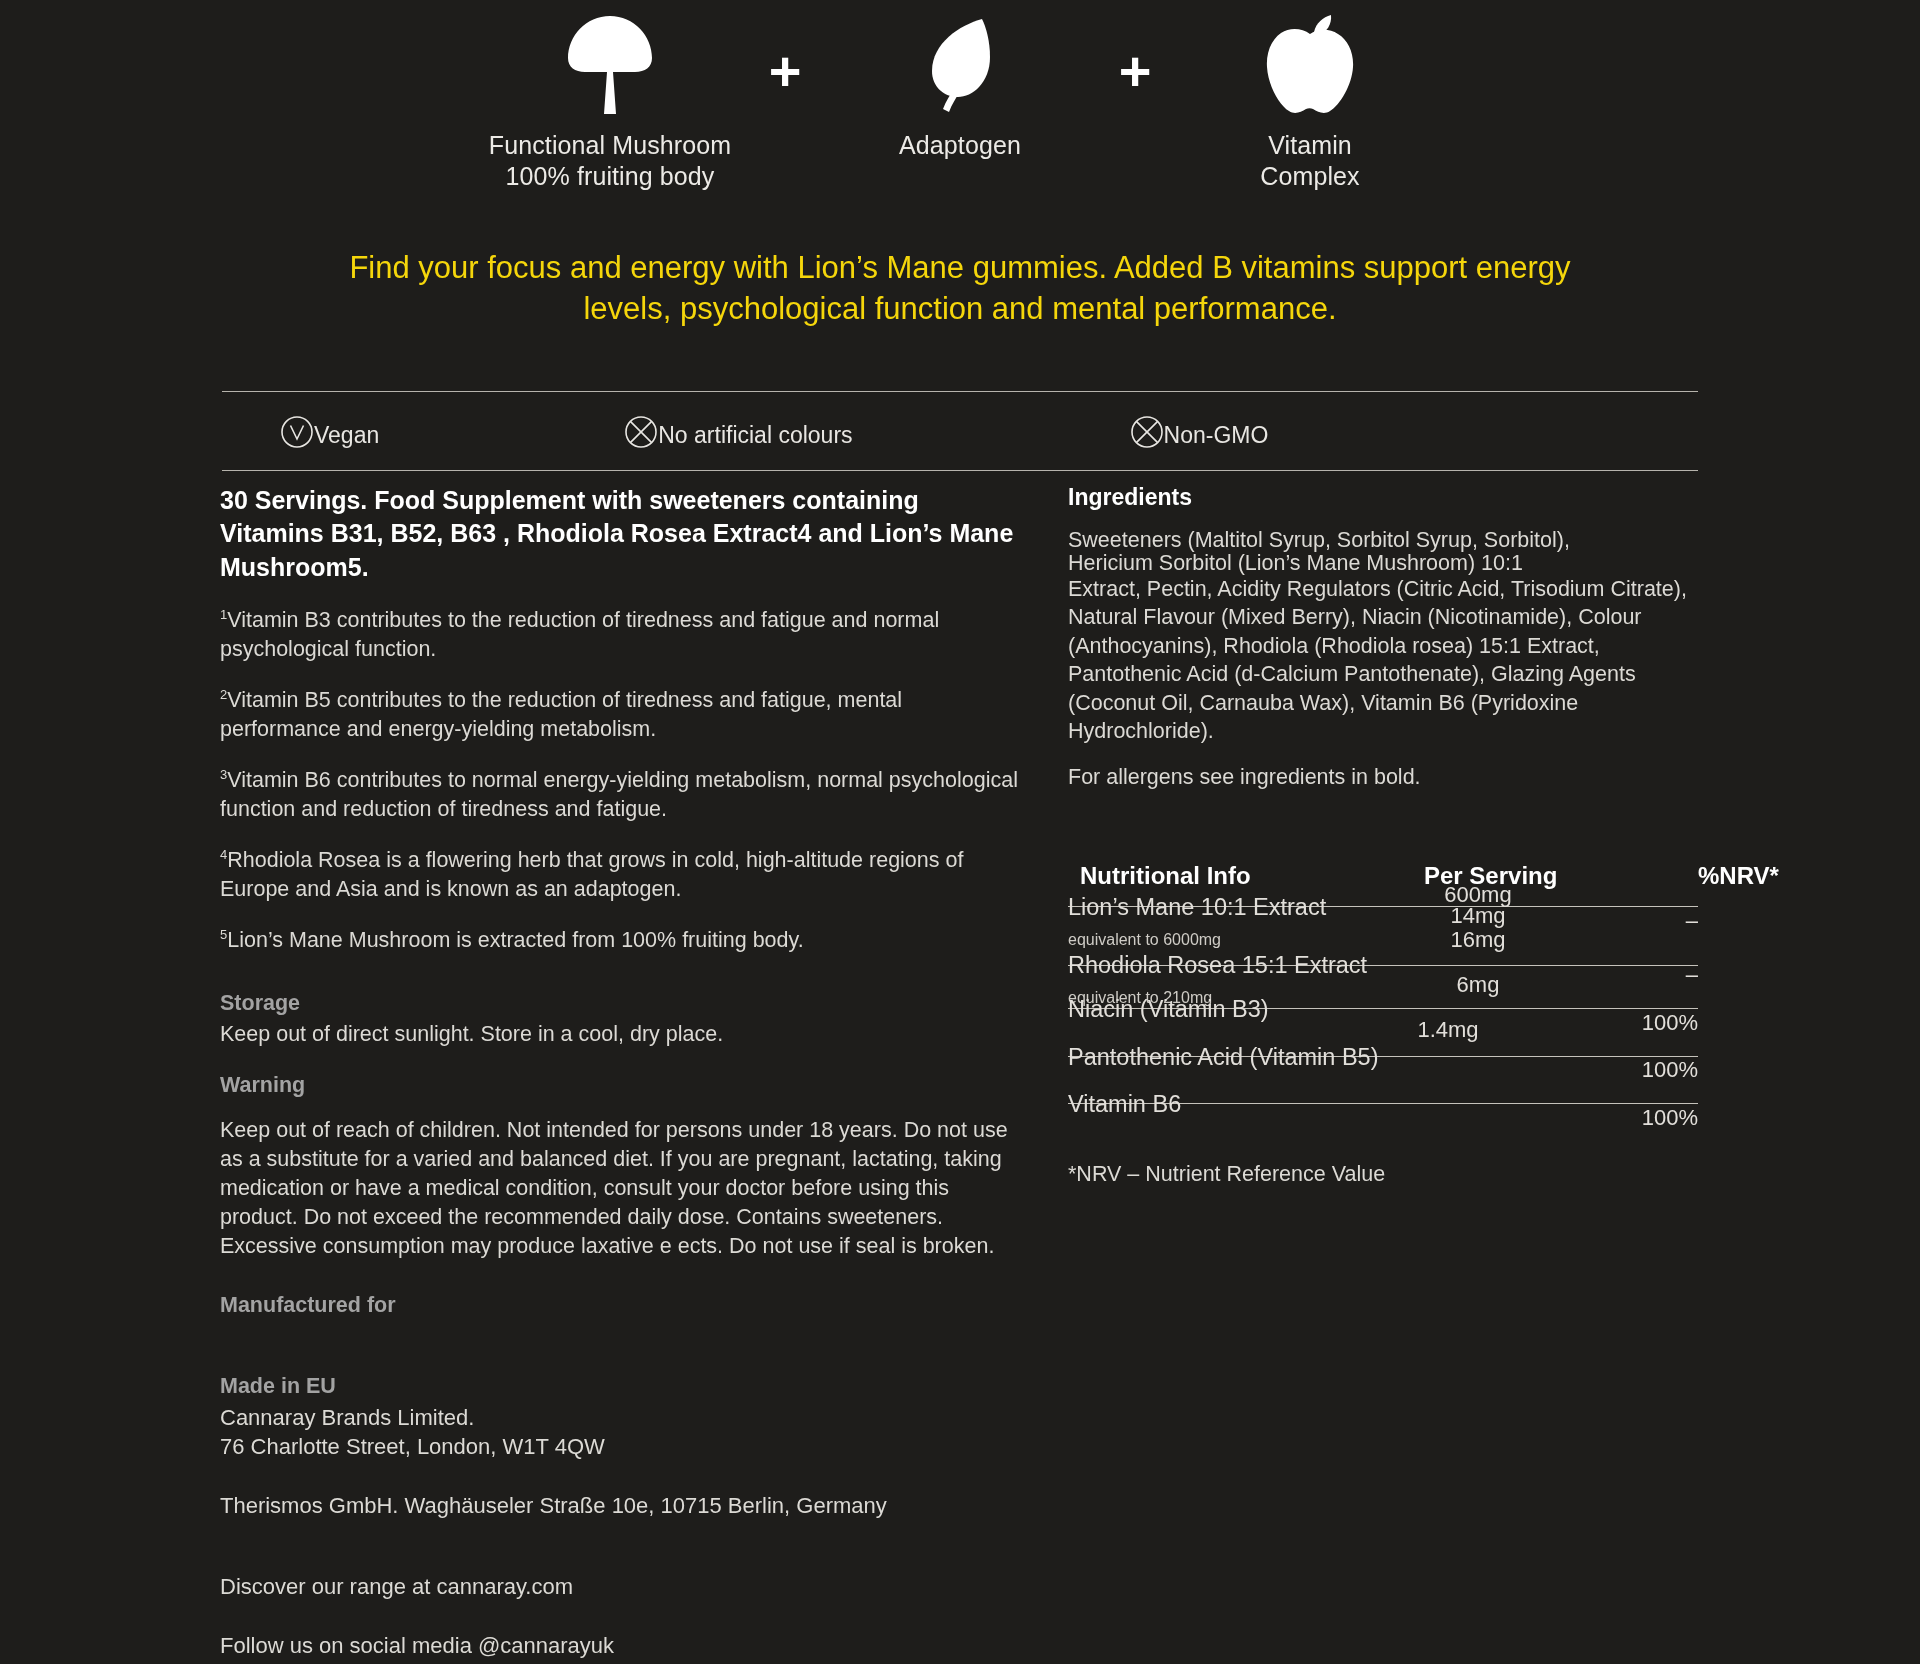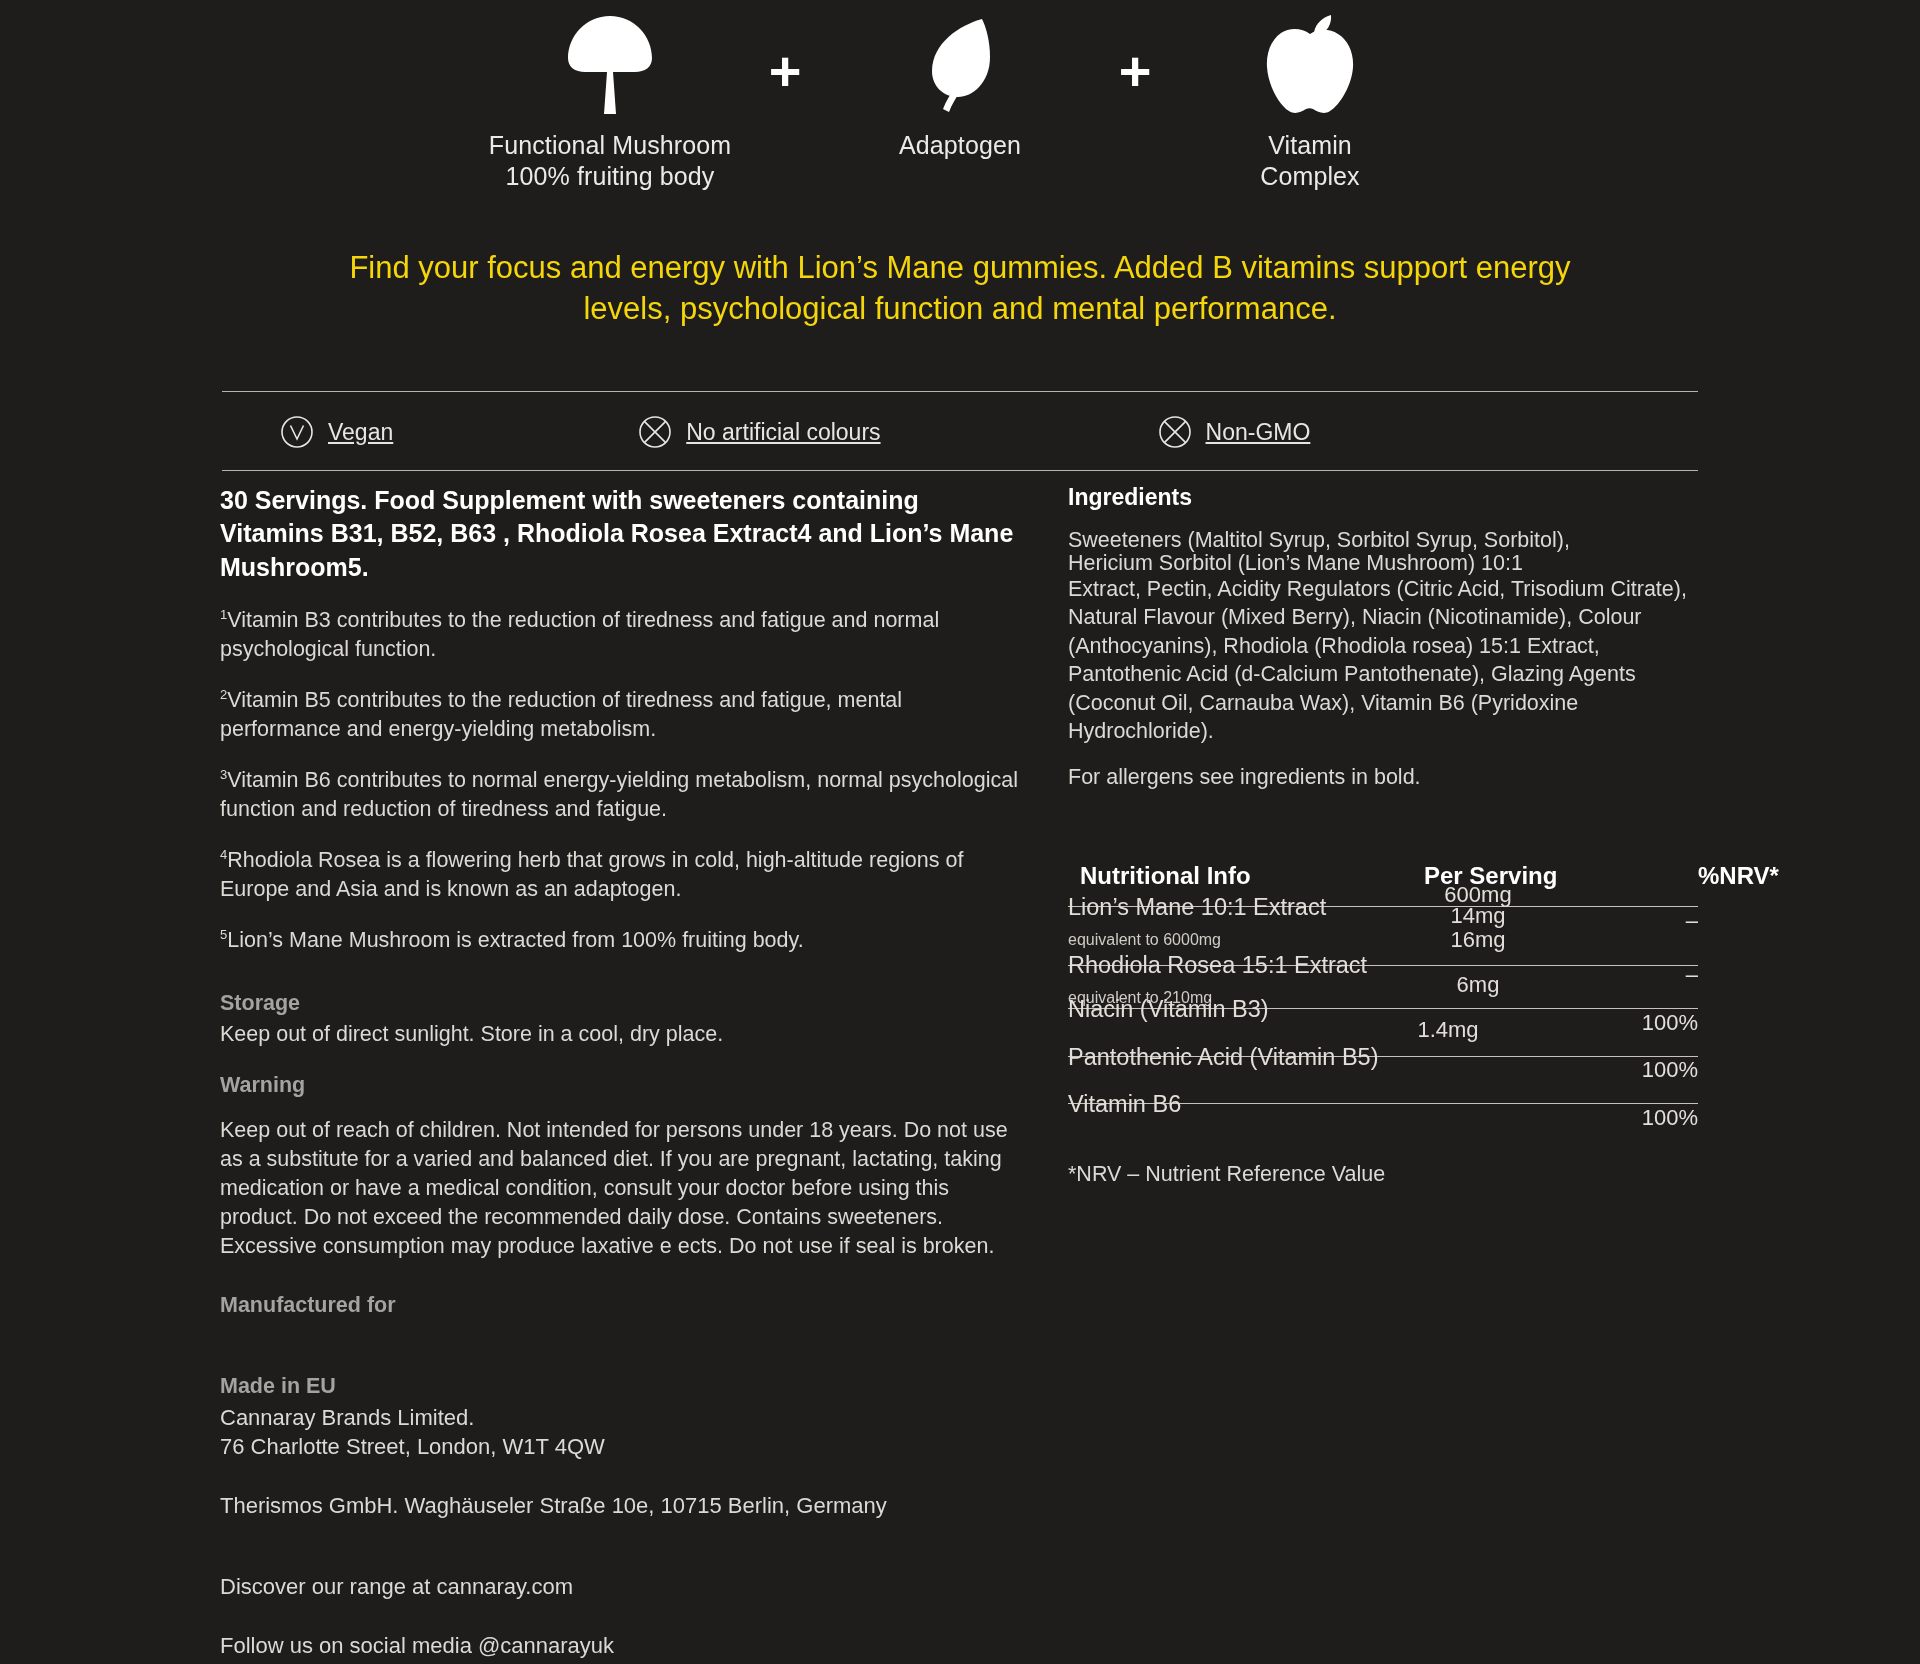--- a/index.html
+++ b/index.html
@@ -43,21 +43,21 @@
   }
 
   
   .rule{position:absolute;left:222px;width:1476px;height:1px;background:#b7b4ad;}
   .rule.top{top:391px;}
   .rule.bottom{top:470px;}
   .claims{
     position:absolute;left:222px;top:396px;width:1476px;height:72px;
     display:flex;align-items:center;
   }
-  .claim{display:flex;align-items:center;gap:14px;text-decoration:underline;}
+  .claim{display:flex;align-items:flex-end;gap:0;}
   .claim.c1{margin-left:58px;}
   .claim.c2{margin-left:245px;}
   .claim.c3{margin-left:277px;}
   .claim-label{font-size:23px;color:#e8e6e2;}
   .badge svg{display:block;}
 
   
   .col-left{position:absolute;left:220px;top:484px;width:800px;}
   .col-right{position:absolute;left:1068px;top:484px;width:630px;}
   .lead{

